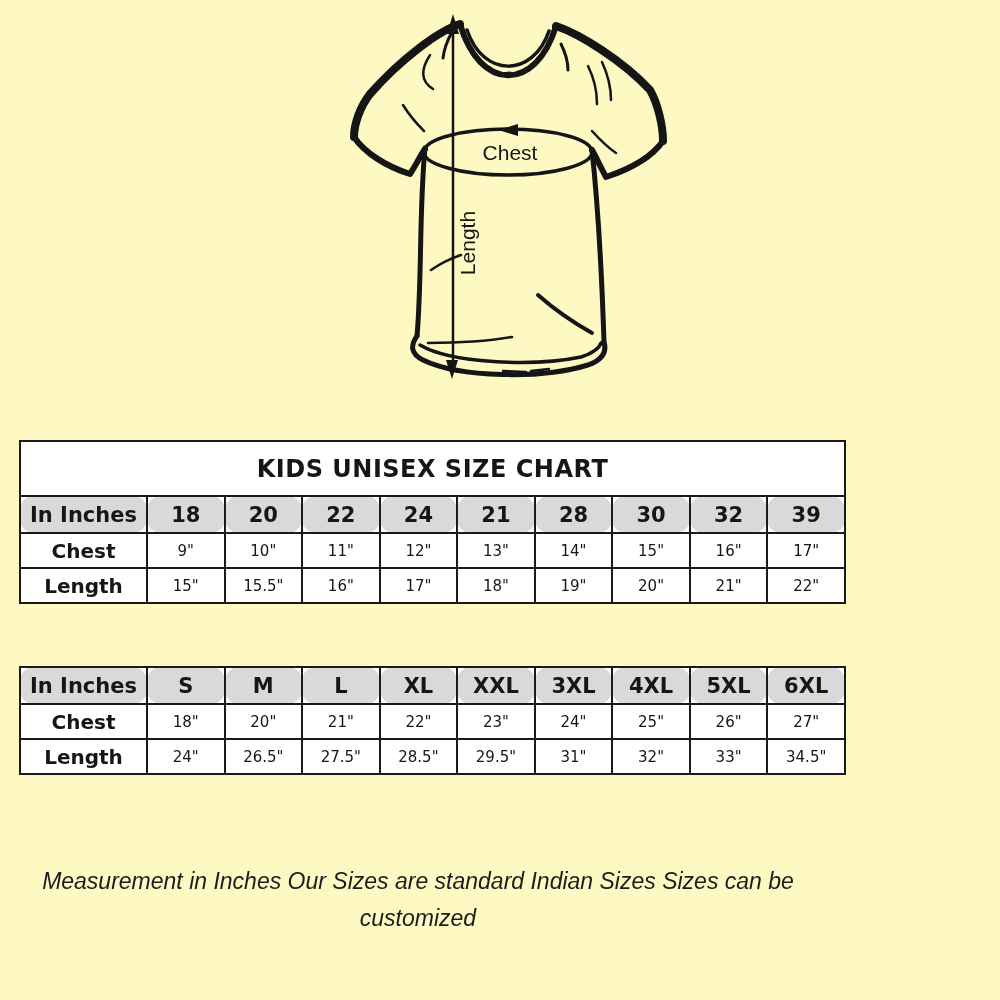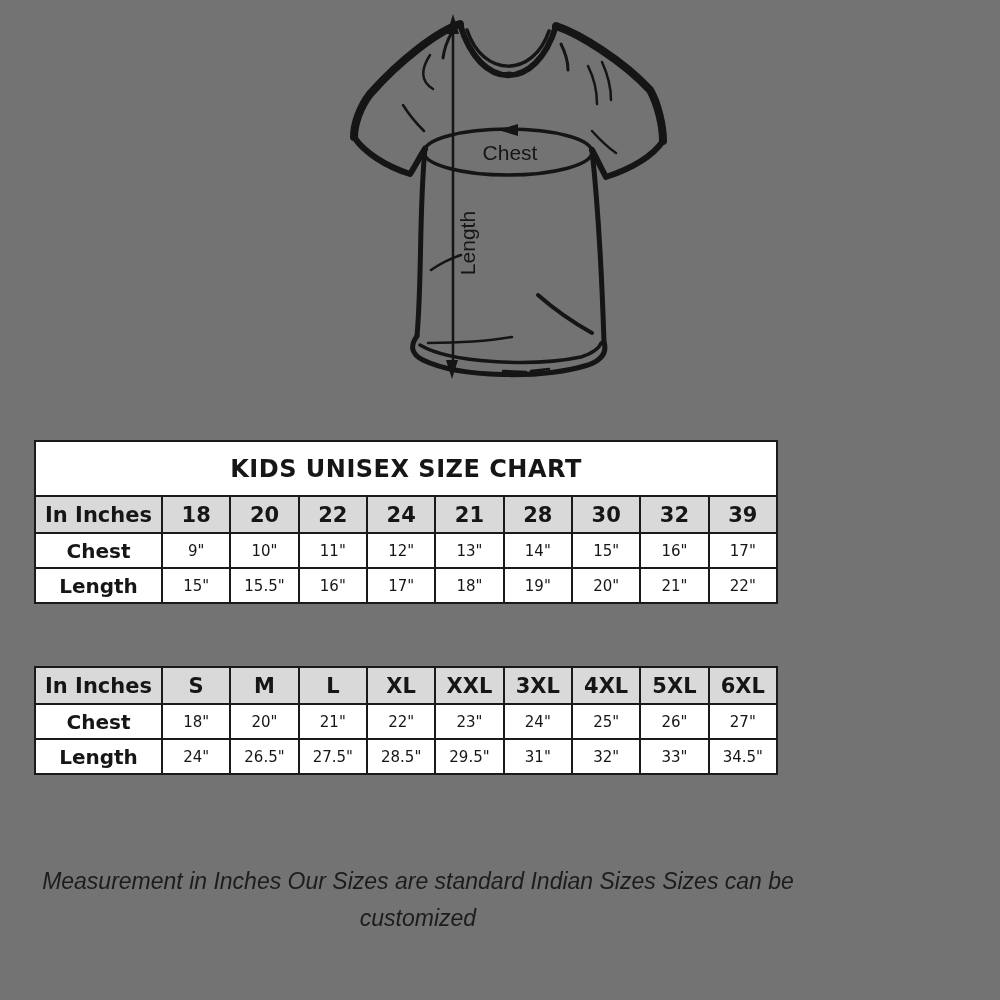--- a/index.html
+++ b/index.html
@@ -1,38 +1,38 @@
 <!DOCTYPE html>
 <html><head>
 <meta charset="utf-8">
 <style>
   html,body { margin:0; padding:0; background:#ffffff; }
   .stage {
-    position:relative; width:1000px; height:1000px; background:#737373;
+    position:relative; width:1000px; height:1000px; background:#fef9c3;
     font-family:"DejaVu Sans","Liberation Sans",sans-serif; color:#161616;
     overflow:hidden;
   }
   
   .tshirt-wrap { position:absolute; left:340px; top:0; width:340px; height:398px; }
   .tshirt-wrap svg { display:block; width:100%; height:100%; }
   svg text { font-family:"Liberation Sans","DejaVu Sans",sans-serif; }
 
   
   table.size-table {
-    position:absolute; left:34px; width:744px;
+    position:absolute; left:19px; width:827px;
     border-collapse:collapse; table-layout:fixed; background:#fff;
   }
   table.size-table.kids   { top:440px; }
   table.size-table.adults { top:666px; }
   table.size-table td, table.size-table th {
     border:2px solid #1a1a1a; text-align:center; vertical-align:middle;
     padding:0; overflow:hidden; white-space:nowrap;
   }
   .title-cell  { height:53px; font-size:24px; font-weight:bold; letter-spacing:.5px; }
-  .head-row th { height:35px; background:#d9d9d9; font-size:21px; font-weight:bold; }
+  .head-row th { height:35px; background:#d9d9d9; font-size:21px; font-weight:bold;border-radius:14px; }
   .data-row    { height:35px; }
   .data-row th { font-size:20px; font-weight:bold; background:#fff; }
   .data-row td { font-size:15px; font-weight:normal; }
 
   
   .footer-note {
     position:absolute; left:0; top:863px; width:836px; text-align:center;
     font-family:"Liberation Sans","DejaVu Sans",sans-serif;
     font-style:italic; font-size:23px; line-height:37px; color:#1c1c1c;
   }

